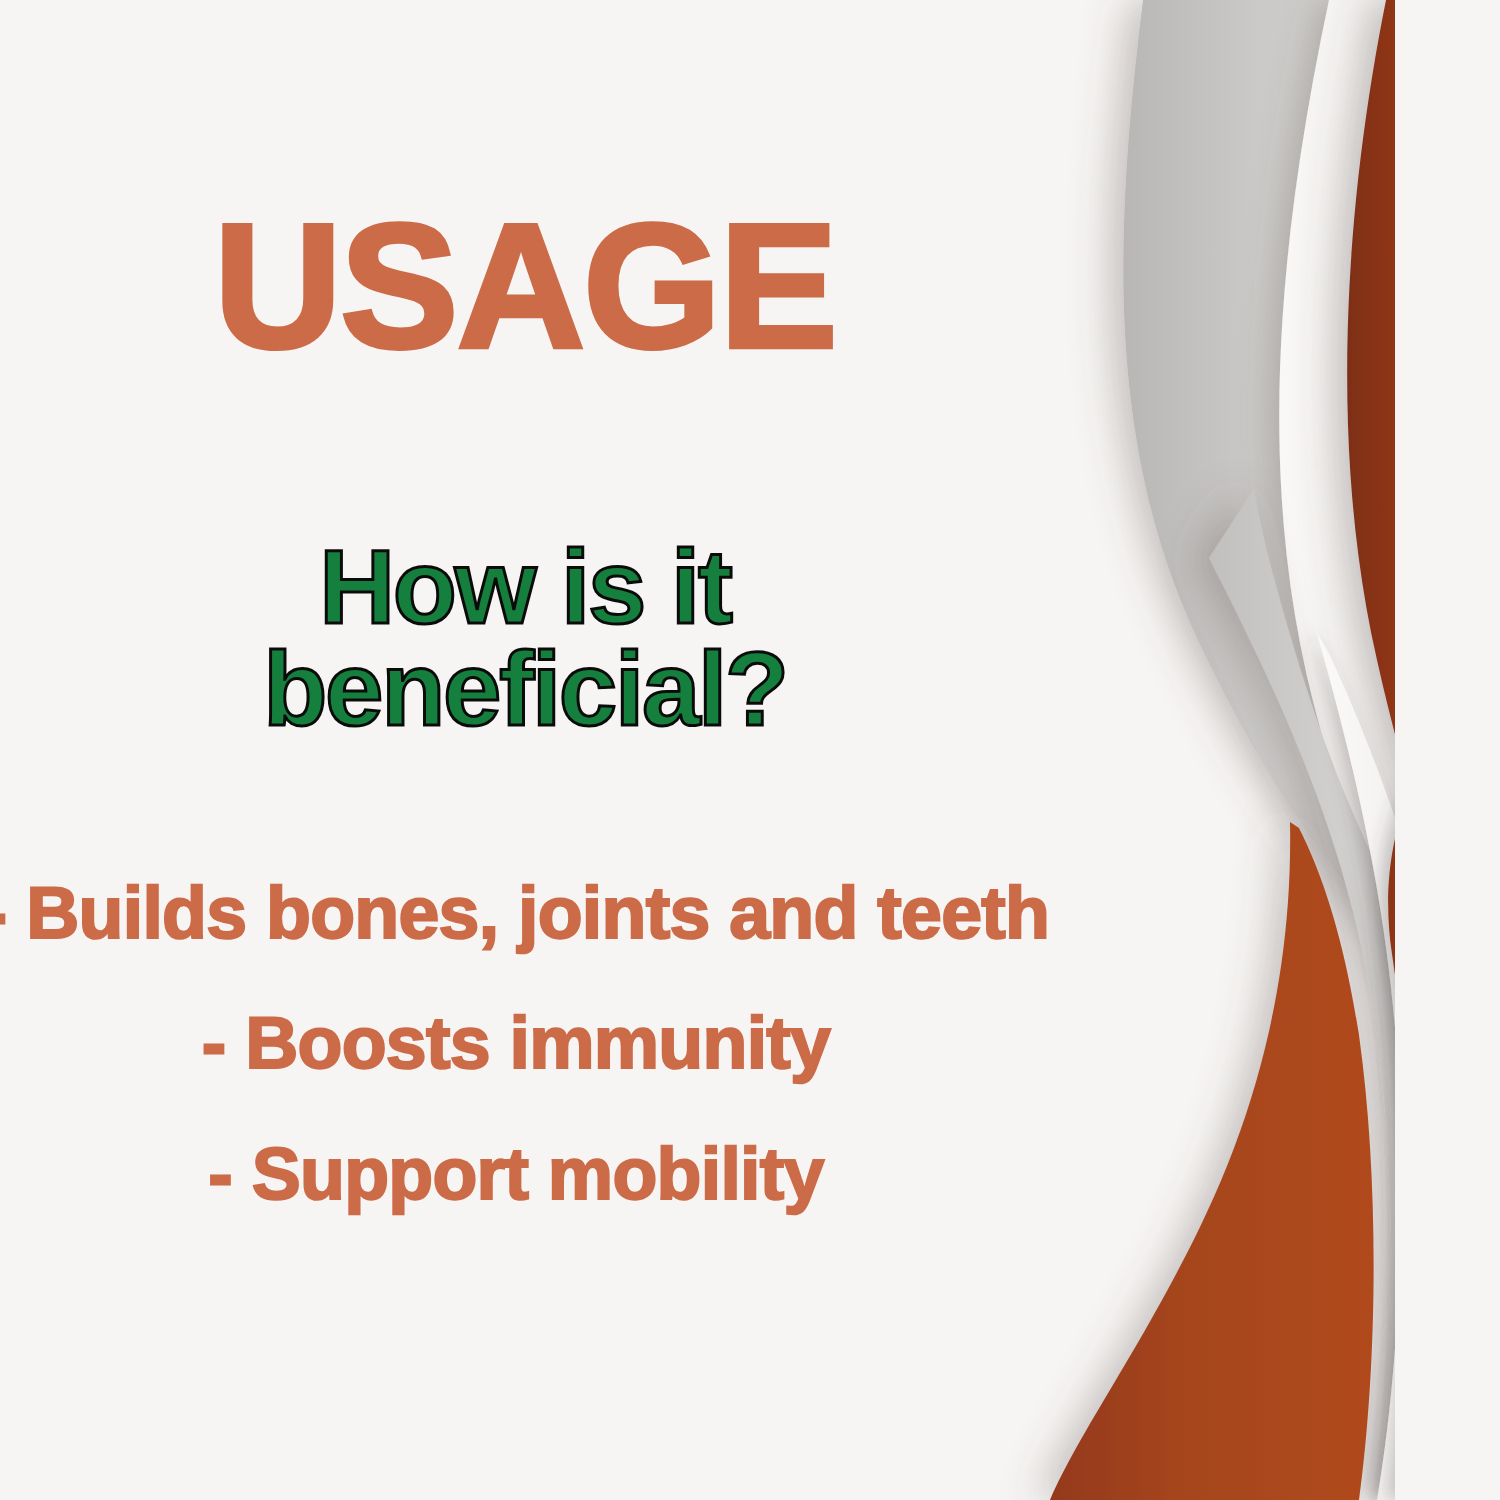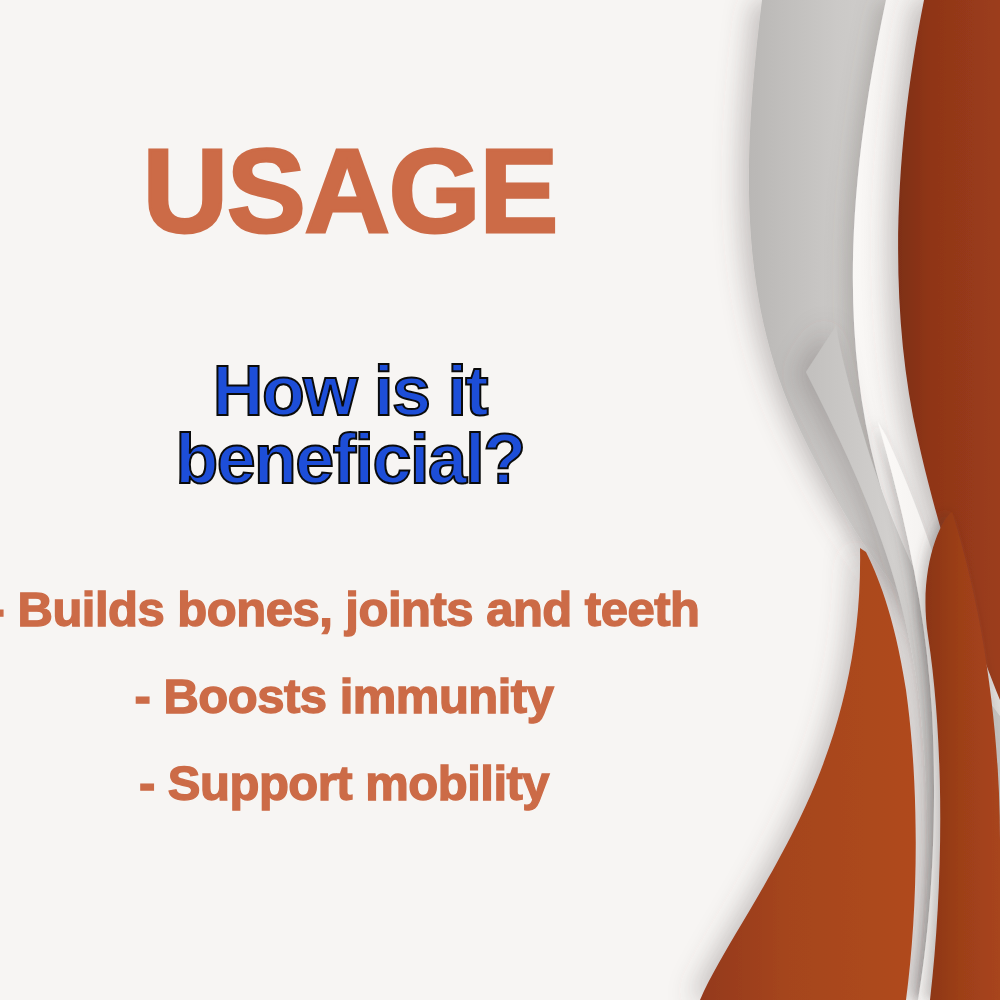--- a/index.html
+++ b/index.html
@@ -4,21 +4,21 @@
 <style>
   html,body{margin:0;padding:0;}
   body{
     width:1000px;height:1000px;
     background:#F7F5F3;
     font-family:"Liberation Sans", sans-serif;
     overflow:hidden;
   }
   #poster{
     position:relative;
-    width:1000px;height:1000px;
+    width:930px;height:1000px;
     background:#F7F5F3;
     overflow:hidden;
   }
   
   #waves{
     position:absolute;inset:0;
     width:1000px;height:1000px;
     pointer-events:none;
   }
   
@@ -42,21 +42,21 @@
   }
   .subhead{
     position:absolute;
     left:0;right:0;
     top:358px;
     text-align:center;
     font-size:70px;
     line-height:0.97;
     font-weight:900;
     letter-spacing:-1.5px;
-    color:#1d4ed8;
+    color:#15803d;
     -webkit-text-stroke:2px #0B0B0B;
     white-space:pre-line;
   }
   #benefit-list{
     position:absolute;
     left:-12px;right:0;
     top:585px;
     text-align:center;
     margin:0;padding:0;
     list-style:none;

